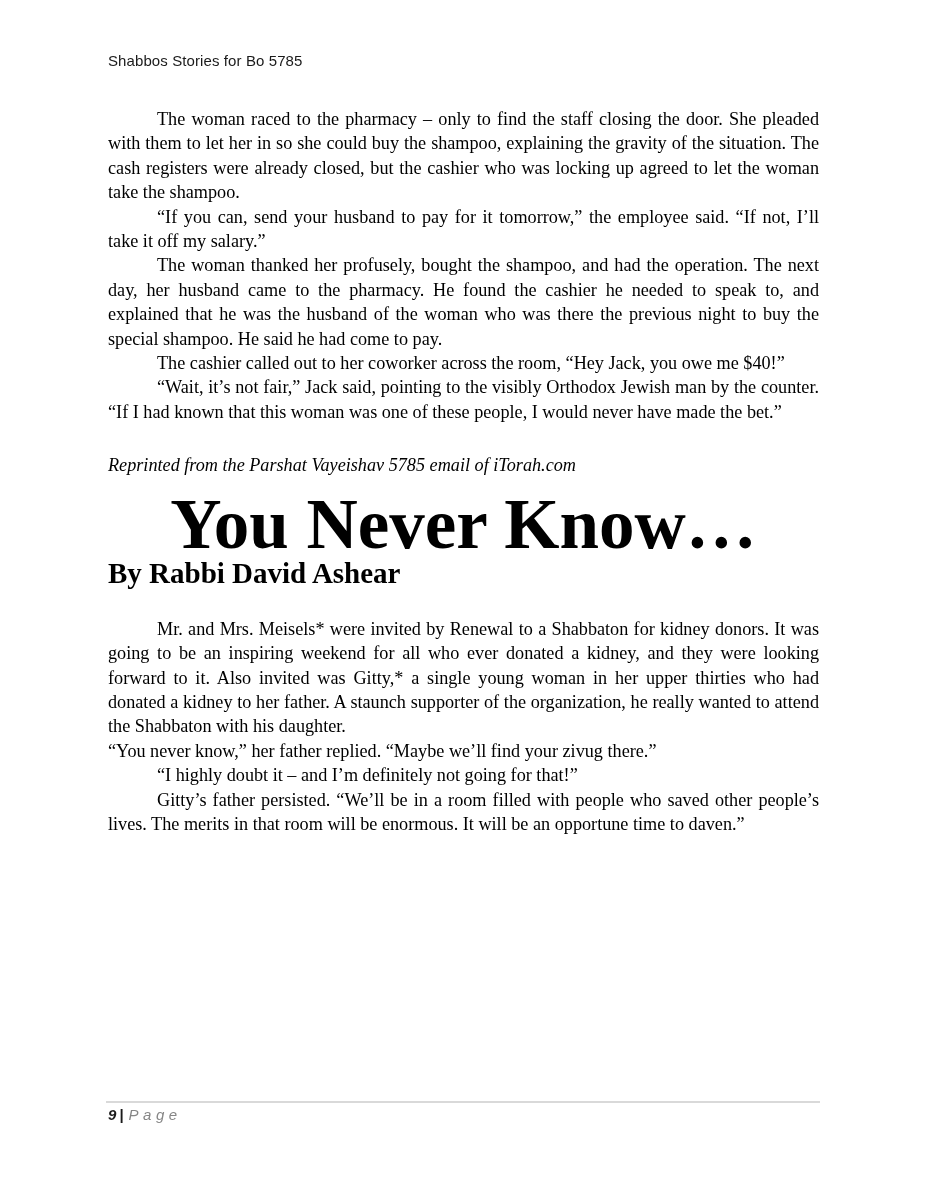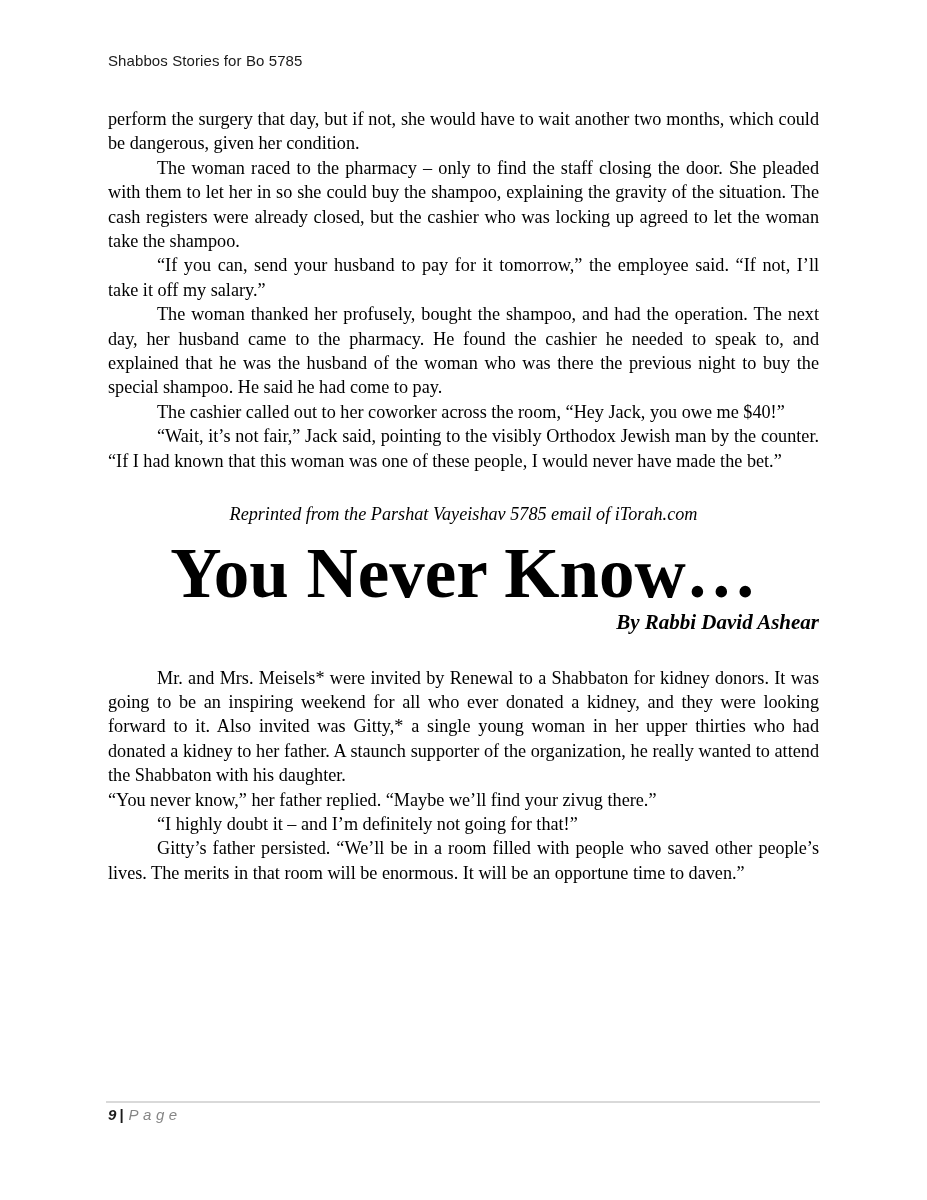--- a/index.html
+++ b/index.html
@@ -37,38 +37,37 @@
   .content p {
     margin: 0;
     padding: 0;
   }
   .content p.indent {
     text-indent: 49px;
   }
   .attribution {
     margin-top: 29px !important;
     font-style: italic;
-    text-align: center;
+    text-align: left;
     font-family: Liberation Serif, serif;
   }
   .story-title {
     margin-top: 14px !important;
     font-size: 71px;
     line-height: 64px;
     font-weight: bold;
     text-align: center;
     text-indent: 0 !important;
   }
   .story-byline {
-    font-size: 21px;
+    font-size: 29px;
     line-height: 34px;
     font-weight: bold;
-    text-align: right;
+    text-align: left;
     text-indent: 0 !important;
-    font-style: italic;
   }
   .first-of-story {
     margin-top: 27px !important;
   }
   .footer-rule {
     position: absolute;
     left: 106px;
     top: 1101px;
     width: 714px;
     height: 0;
@@ -99,21 +98,20 @@
 </style>
 </head>
 <body>
 
 <div class="page">
 
   <div class="running-header">Shabbos Stories for Bo 5785</div>
 
   <div class="content">
 
-    <p>perform the surgery that day, but if not, she would have to wait another two months, which could be dangerous, given her condition.</p>
     <p class="indent">The woman raced to the pharmacy – only to find the staff closing the door. She pleaded with them to let her in so she could buy the shampoo, explaining the gravity of the situation. The cash registers were already closed, but the cashier who was locking up agreed to let the woman take the shampoo.</p>
     <p class="indent">“If you can, send your husband to pay for it tomorrow,” the employee said. “If not, I’ll take it off my salary.”</p>
     <p class="indent">The woman thanked her profusely, bought the shampoo, and had the operation. The next day, her husband came to the pharmacy. He found the cashier he needed to speak to, and explained that he was the husband of the woman who was there the previous night to buy the special shampoo. He said he had come to pay.</p>
     <p class="indent">The cashier called out to her coworker across the room, “Hey Jack, you owe me $40!”</p>
     <p class="indent">“Wait, it’s not fair,” Jack said, pointing to the visibly Orthodox Jewish man by the counter. “If I had known that this woman was one of these people, I would never have made the bet.”</p>
 
     <p class="attribution">Reprinted from the Parshat Vayeishav 5785 email of iTorah.com</p>
 
     <p class="story-title">You Never Know…</p>
 

